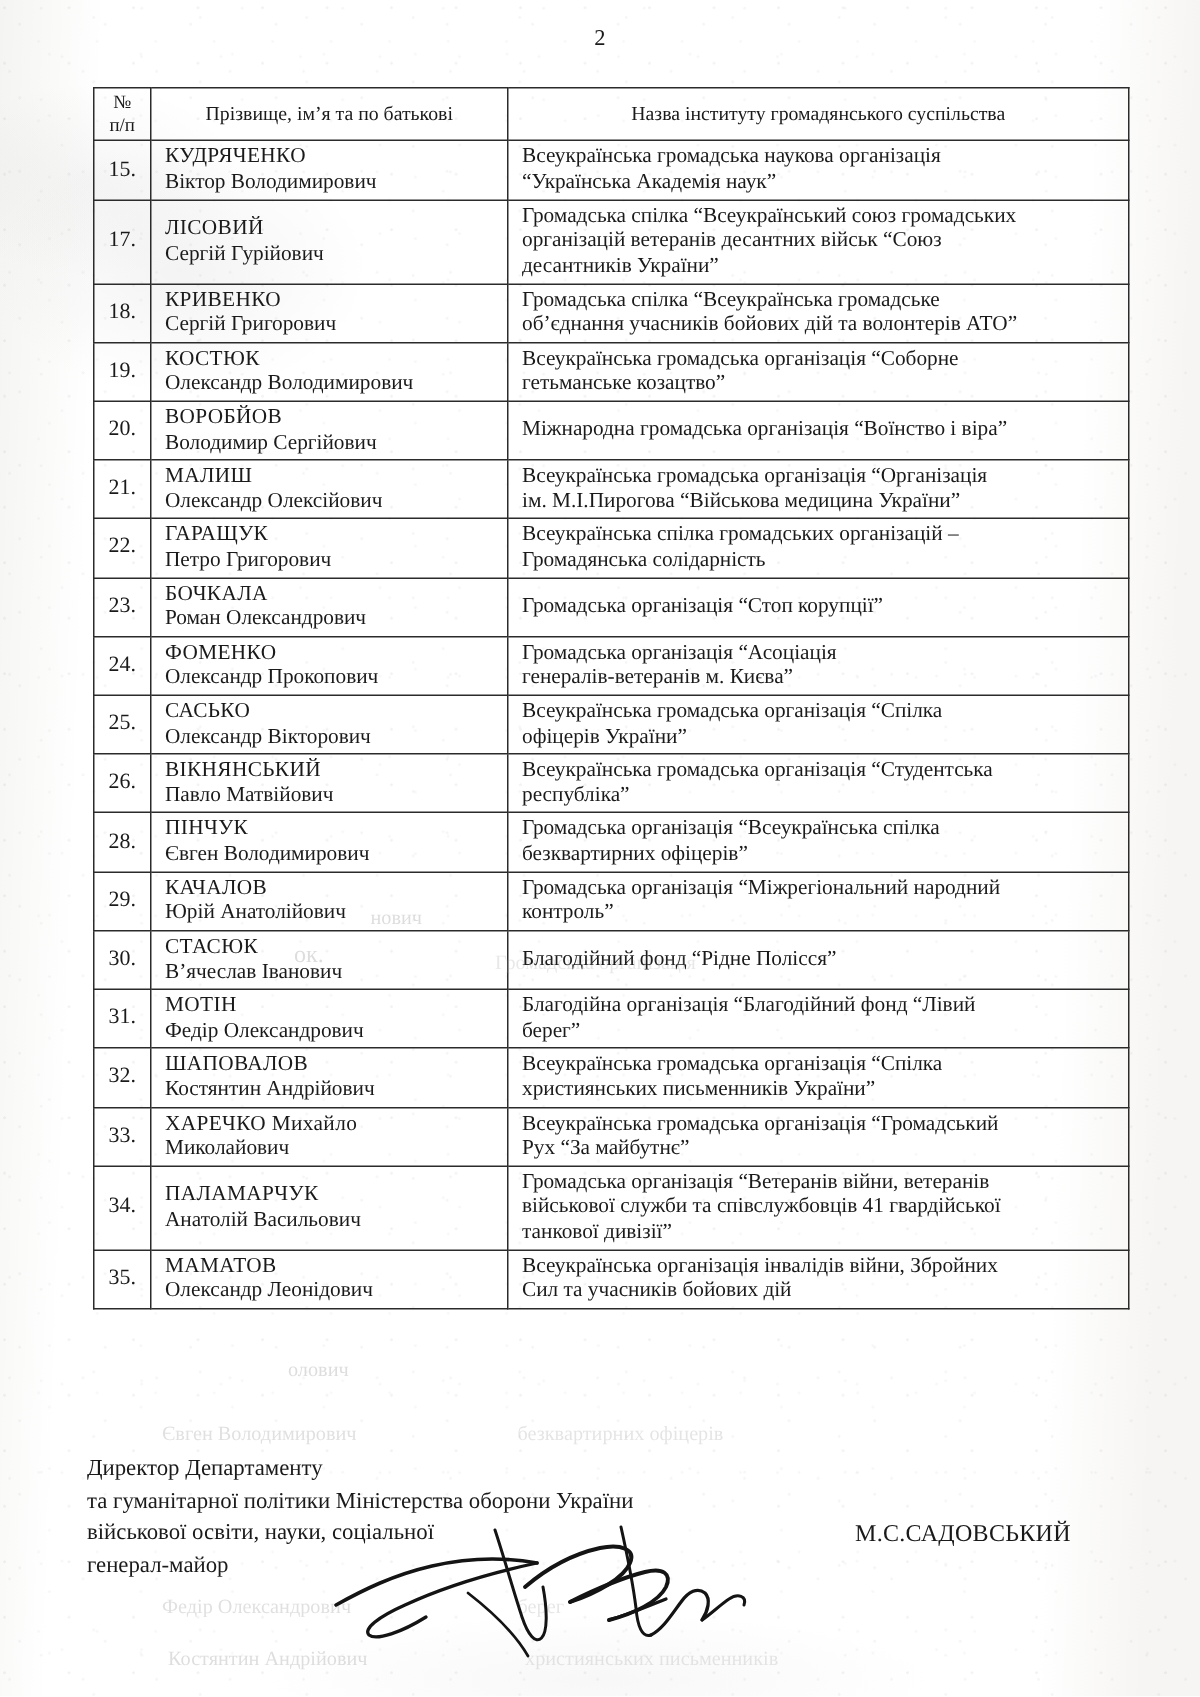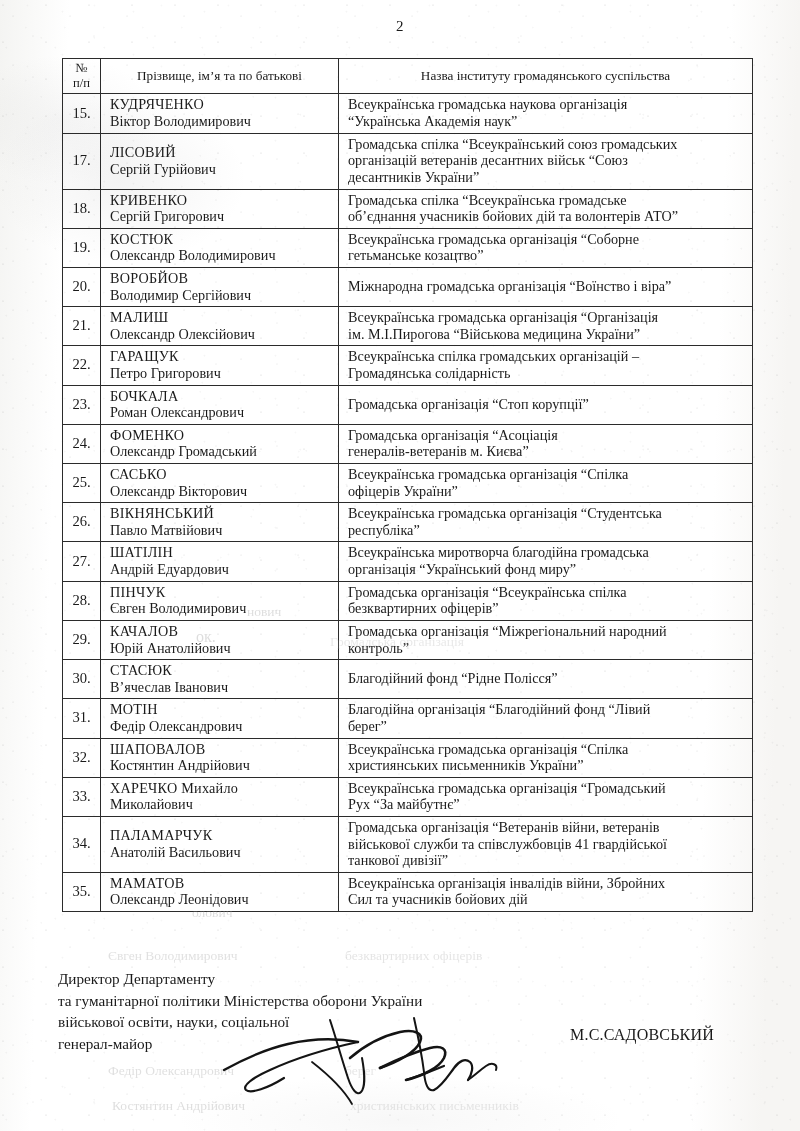--- a/index.html
+++ b/index.html
@@ -114,21 +114,21 @@
     line-height: 1.42;
   }
   .sig-lines .ln { display: block; white-space: nowrap; }
   .sig-row {
     position: relative;
     display: block;
   }
   .sig-name {
     position: absolute;
     left: 512px;
-    top: 58px;
+    top: 46px;
     font-size: 16px;
     letter-spacing: .2px;
     white-space: nowrap;
   }
   .sig-scribble {
     position: absolute;
     left: 160px;
     top: 28px;
     width: 320px;
     height: 115px;
@@ -265,21 +265,21 @@
             <span class="given">Роман Олександрович</span>
           </td>
           <td class="org">
             <span class="ln">Громадська організація “Стоп корупції”</span>
           </td>
         </tr>
         <tr>
           <td class="num">24.</td>
           <td class="name">
             <span class="surname">ФОМЕНКО</span>
-            <span class="given">Олександр Громадський</span>
+            <span class="given">Олександр Прокопович</span>
           </td>
           <td class="org">
             <span class="ln">Громадська організація “Асоціація</span>
             <span class="ln">генералів-ветеранів м. Києва”</span>
           </td>
         </tr>
         <tr>
           <td class="num">25.</td>
           <td class="name">
             <span class="surname">САСЬКО</span>
@@ -292,31 +292,20 @@
         </tr>
         <tr>
           <td class="num">26.</td>
           <td class="name">
             <span class="surname">ВІКНЯНСЬКИЙ</span>
             <span class="given">Павло Матвійович</span>
           </td>
           <td class="org">
             <span class="ln">Всеукраїнська громадська організація “Студентська</span>
             <span class="ln">республіка”</span>
-          </td>
-        </tr>
-        <tr>
-          <td class="num">27.</td>
-          <td class="name">
-            <span class="surname">ШАТІЛІН</span>
-            <span class="given">Андрій Едуардович</span>
-          </td>
-          <td class="org">
-            <span class="ln">Всеукраїнська миротворча благодійна громадська</span>
-            <span class="ln">організація “Український фонд миру”</span>
           </td>
         </tr>
         <tr>
           <td class="num">28.</td>
           <td class="name">
             <span class="surname">ПІНЧУК</span>
             <span class="given">Євген Володимирович</span>
           </td>
           <td class="org">
             <span class="ln">Громадська організація “Всеукраїнська спілка</span>

